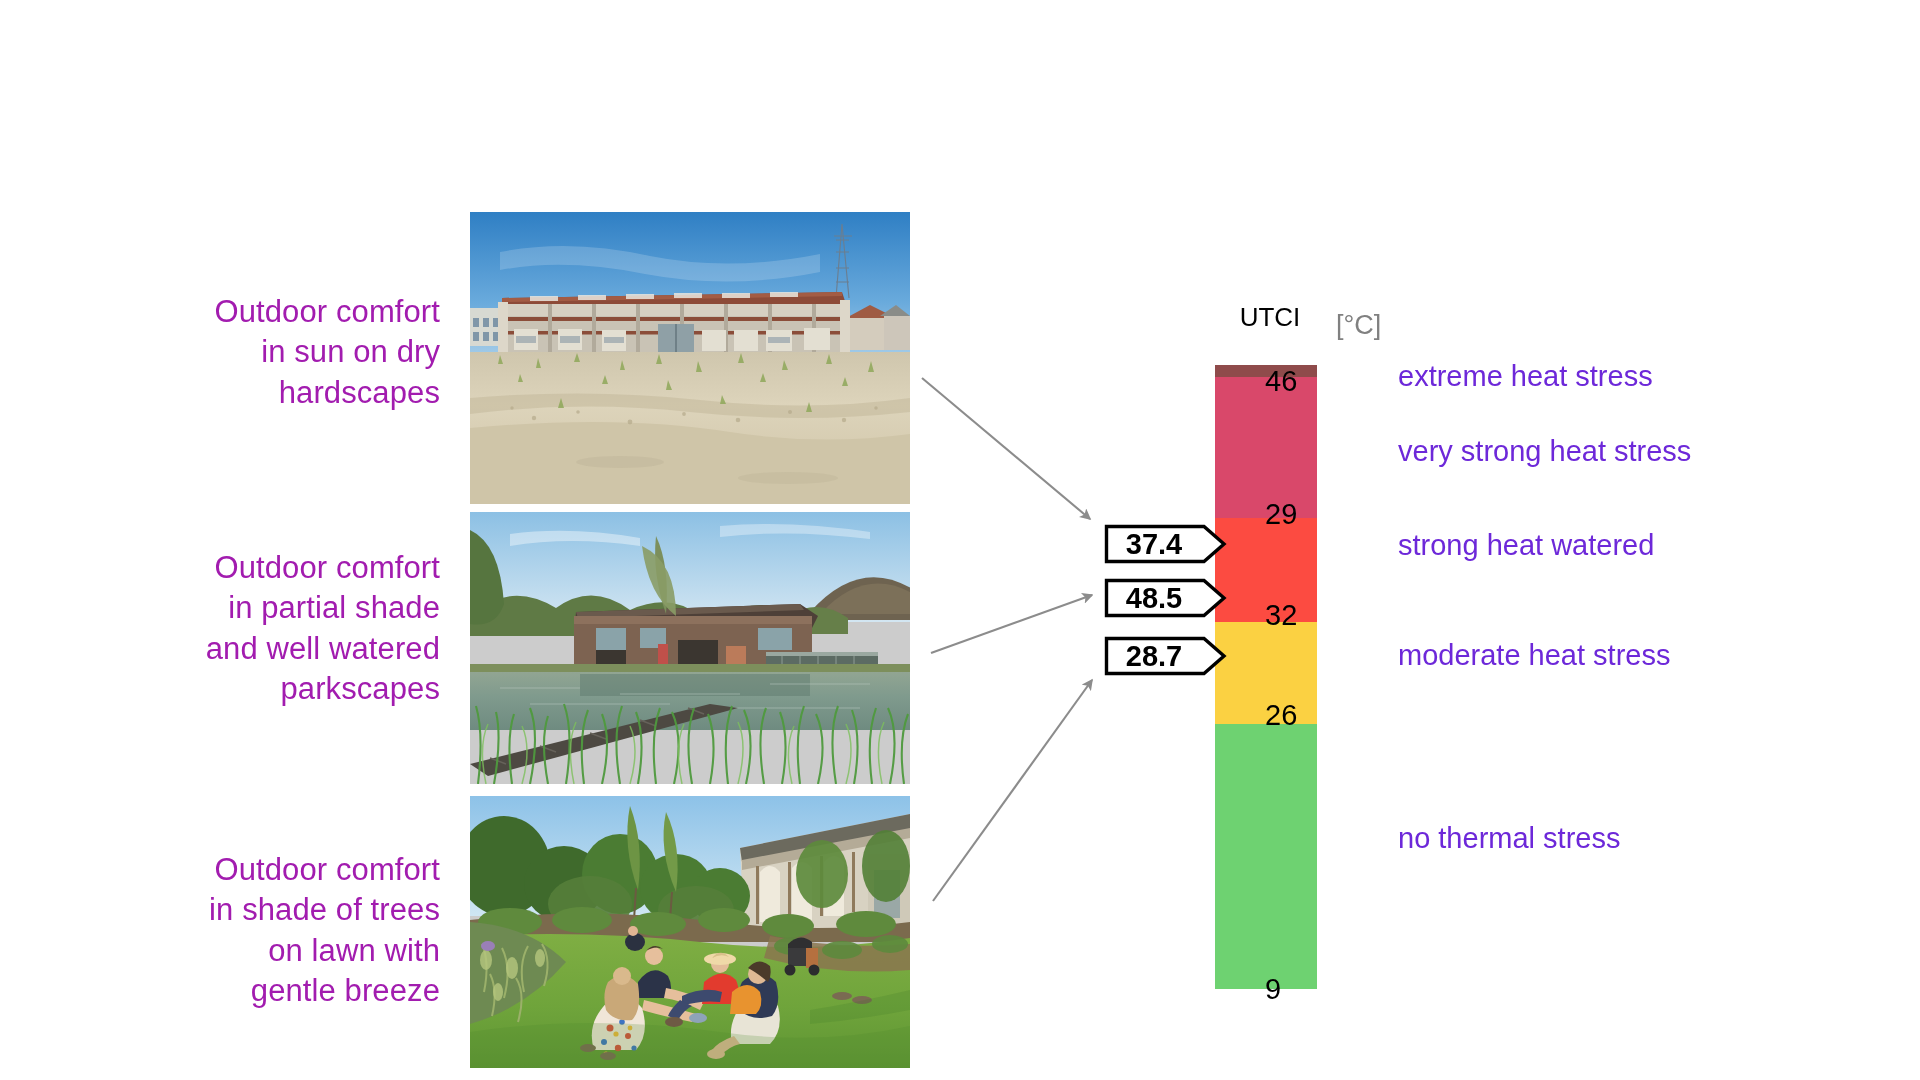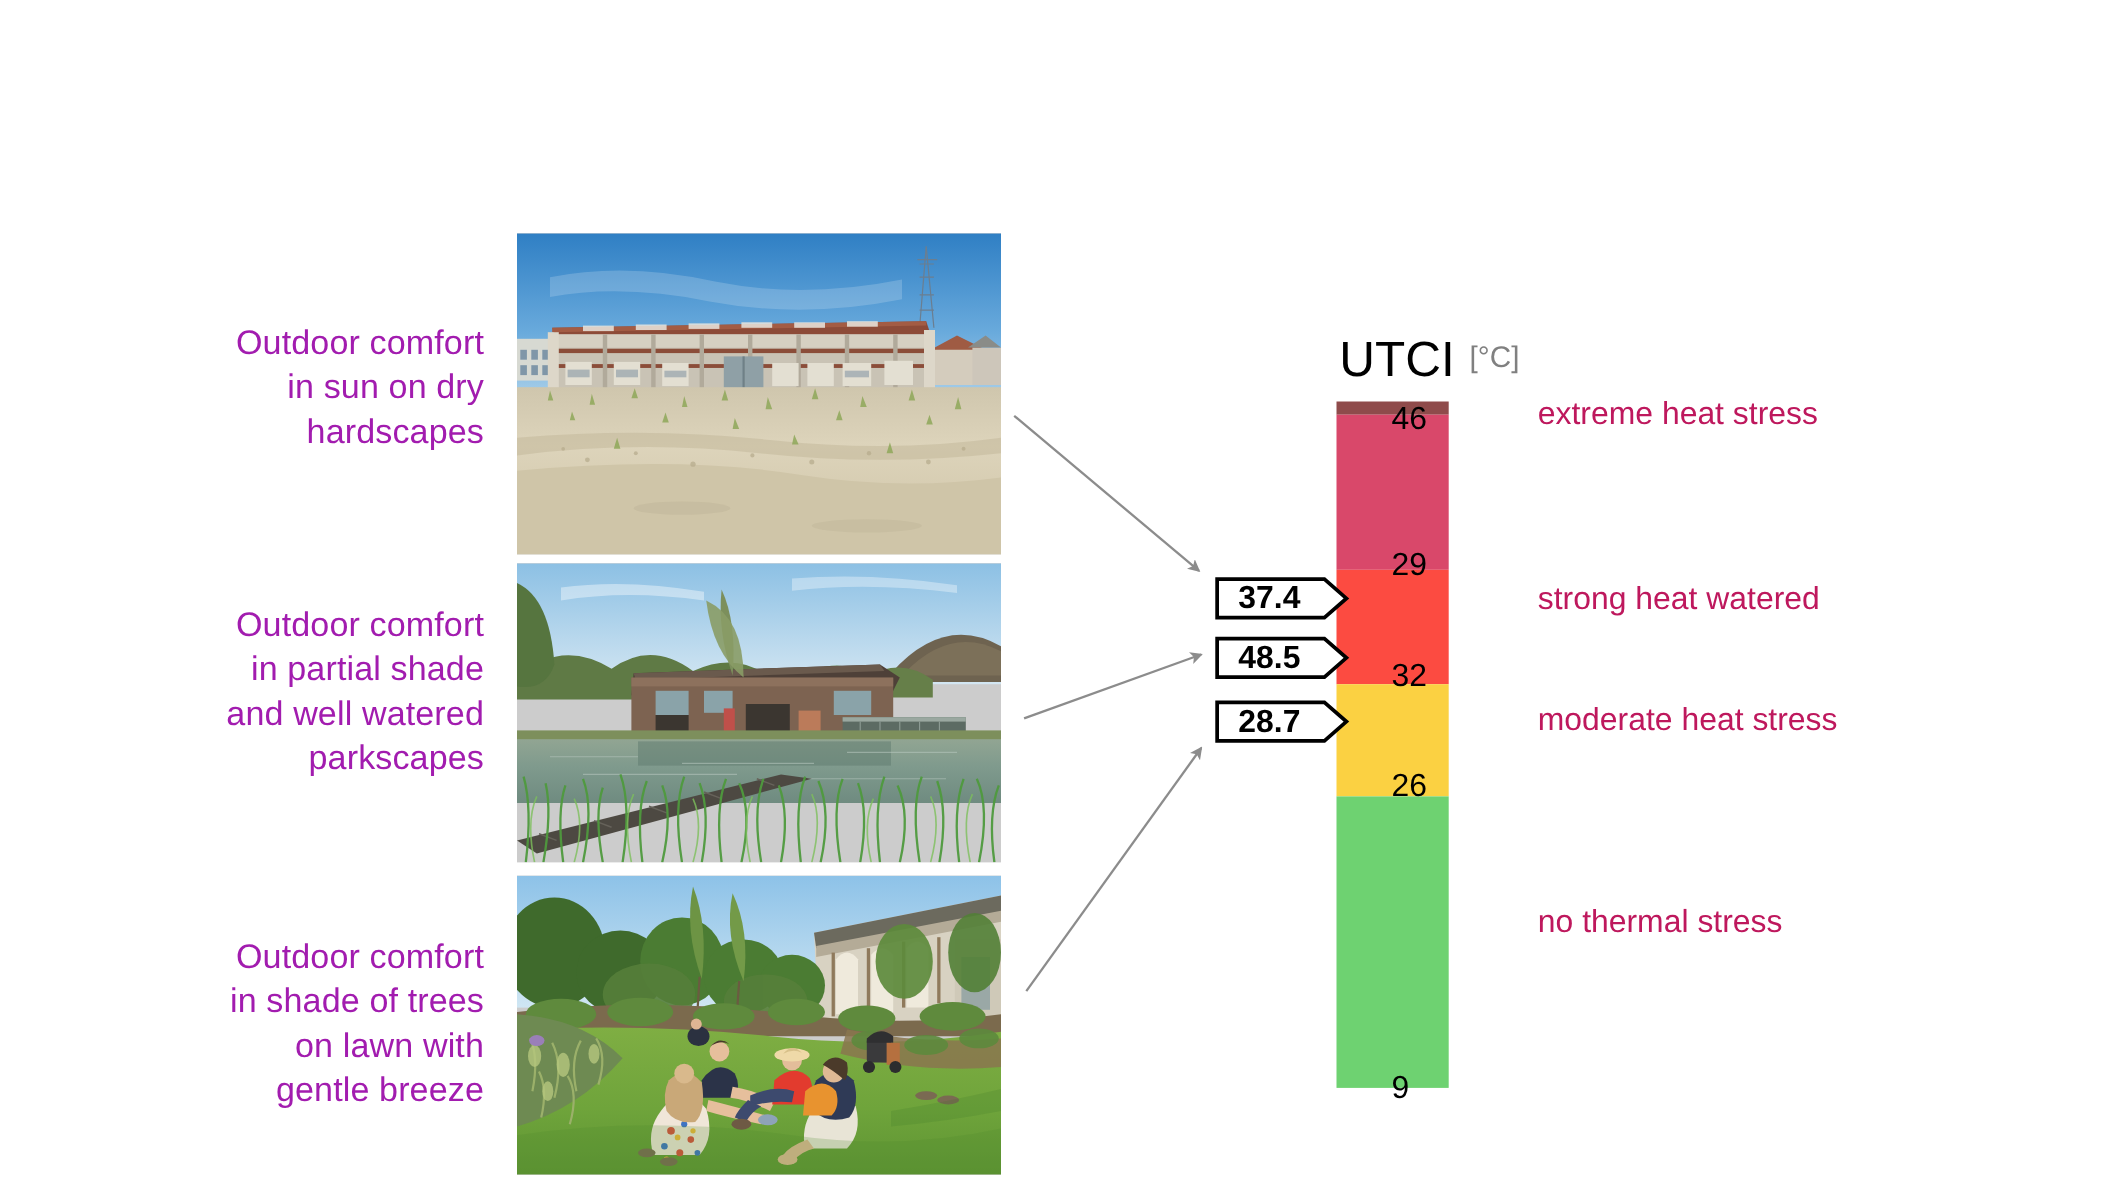--- a/index.html
+++ b/index.html
@@ -26,39 +26,39 @@
   #photo-0{left:470px;top:212px;width:440px;height:292px;}
   #photo-1{left:470px;top:512px;width:440px;height:272px;}
   #photo-2{left:470px;top:796px;width:440px;height:272px;}
 
   
   #connectors{position:absolute;left:0;top:0;width:1920px;height:1080px;pointer-events:none;}
 
   
   #scale-title{
     position:absolute;left:1215px;top:304px;width:110px;
-    font-size:45px;color:#000;text-align:center;line-height:1;
+    font-size:26px;color:#000;text-align:center;line-height:1;
   }
   #scale-unit{
     position:absolute;left:1336px;top:312px;
     font-size:27px;color:#808080;line-height:1;
   }
   #bar{
     position:absolute;left:1215px;top:365px;width:102px;height:624px;
     display:flex;flex-direction:column;
   }
   .band{width:100%;}
 
   .tick{
     position:absolute;left:1265px;width:56px;text-align:left;
     font-size:29px;color:#000;line-height:1;
   }
   .cat{
     position:absolute;left:1398px;
-    font-size:29px;color:#be185d;line-height:1;white-space:nowrap;
+    font-size:29px;color:#6d28d9;line-height:1;white-space:nowrap;
   }
 
   
   .callout{position:absolute;width:124px;height:40px;}
   .callout svg{position:absolute;left:0;top:0;width:124px;height:40px;display:block;}
   .callout .val{
     position:absolute;left:0;top:0;width:100px;height:40px;
     display:flex;align-items:center;justify-content:center;
     font-size:29px;font-weight:bold;color:#000;line-height:1;
   }
@@ -504,20 +504,21 @@
     <div class="band" style="height:265px;background:#6ed271"></div>
   </div>
 
   <div class="tick" style="top:367px">46</div>
   <div class="tick" style="top:500px">29</div>
   <div class="tick" style="top:601px">32</div>
   <div class="tick" style="top:701px">26</div>
   <div class="tick" style="top:975px">9</div>
 
   <div class="cat" style="top:362px">extreme heat stress</div>
+  <div class="cat" style="top:437px">very strong heat stress</div>
   <div class="cat" style="top:531px">strong heat watered</div>
   <div class="cat" style="top:641px">moderate heat stress</div>
   <div class="cat" style="top:824px">no thermal stress</div>
 
   <div class="callout" id="callout-0">
     <svg viewBox="0 0 124 40" preserveAspectRatio="none">
       <path d="M2.5 2.5 H100 L120 20 L100 37.5 H2.5 Z" fill="#ffffff" stroke="#000000" stroke-width="3.4" stroke-linejoin="miter"></path>
     </svg>
     <div class="val">37.4</div>
   </div>

